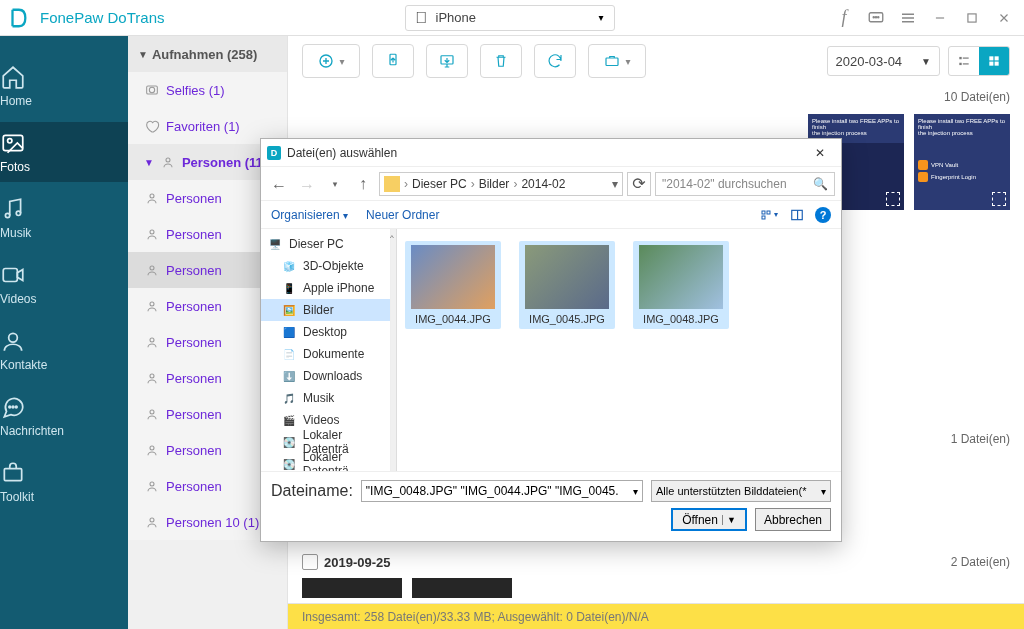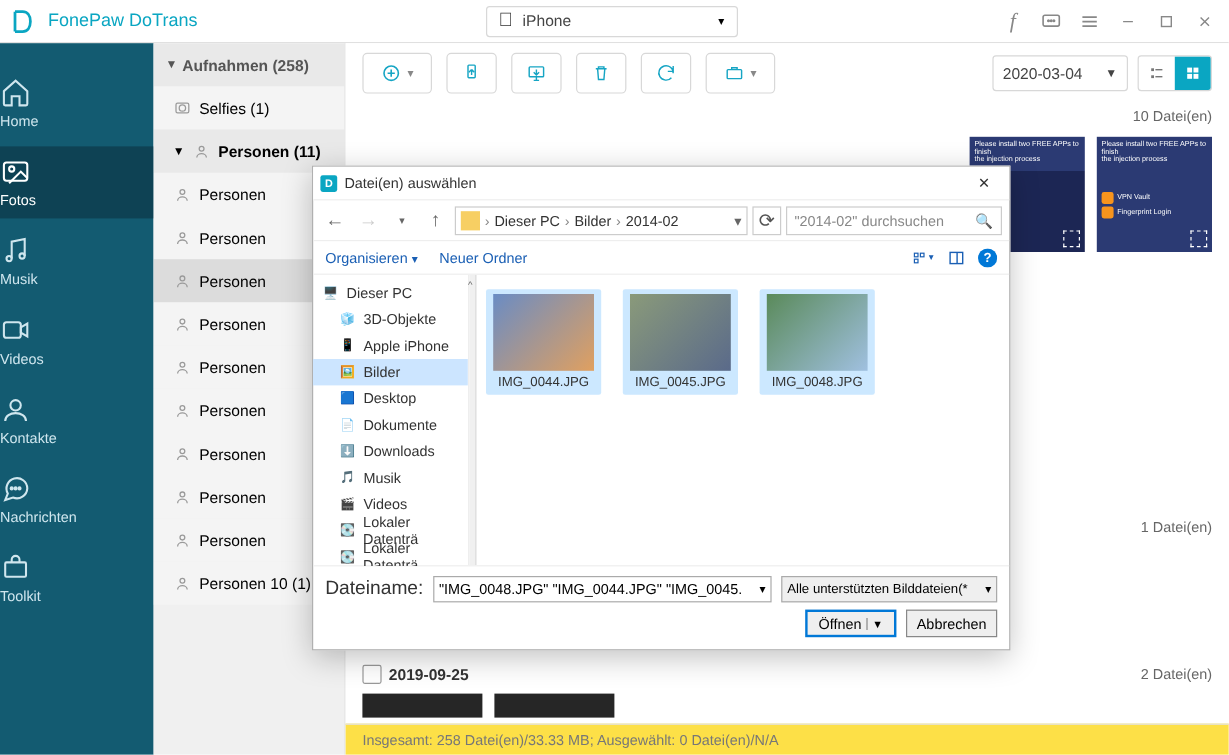--- a/index.html
+++ b/index.html
@@ -19,21 +19,21 @@
   
   .body-row { display: flex; height: 593px; }
   .sidebar { width: 128px; background: #135b71; color: #cfe6ee; display: flex; flex-direction: column; align-items: center; padding-top: 20px; gap: 6px; }
   .side-item { width: 100%; height: 60px; display: flex; flex-direction: column; align-items: flex-start; justify-content: center; gap: 4px; color: #cfe6ee; font-size: 12px; cursor: pointer; }
   .side-item.active { background: #0e4254; color: #fff; }
   .side-item svg { width: 26px; height: 26px; }
 
   
   .tree-col { width: 160px; background: #f0f0f0; border-right: 1px solid #e3e3e3; overflow: hidden; }
   .tree-header { height: 36px; display: flex; align-items: center; gap: 4px; padding-left: 10px; background: #e9e9e9; font-size: 13px; font-weight: 600; color: #555; }
-  .tree-list { display: flex; flex-direction: column; font-size: 13px; color: #000000; }
+  .tree-list { display: flex; flex-direction: column; font-size: 13px; color: #6d28d9; }
   .tree-row { height: 36px; display: flex; align-items: center; gap: 6px; padding-left: 16px; background: #f4f4f4; }
   .tree-row.header2 { background: #e9e9e9; font-weight: 600; }
   .tree-row.selected { background: #dcdcdc; }
   .tree-row svg { width: 16px; height: 16px; color: #9a9a9a; }
 
   
   .main { flex: 1; display: flex; flex-direction: column; background: #fff; position: relative; }
   .toolbar { height: 50px; display: flex; align-items: center; padding: 0 14px; gap: 12px; }
   .tool-btn { height: 34px; border: 1px solid #d8d8d8; border-radius: 4px; display: flex; align-items: center; justify-content: center; color: #16a5c4; background: #fff; cursor: pointer; }
   .tool-btn.sm { width: 42px; }
@@ -216,20 +216,26 @@
       <span class="caret">▼</span>
       <span>Aufnahmen (258)</span>
     </div>
     <div class="tree-list">
       <div class="tree-row">
         <svg viewBox="0 0 24 24" fill="none" stroke="currentColor" stroke-width="1.6">
             <circle cx="12" cy="12" r="4"></circle>
             <rect x="4" y="6" width="16" height="12" rx="2"></rect>
           </svg>
         <span>Selfies (1)</span>
+      </div>
+      <div class="tree-row">
+        <svg viewBox="0 0 24 24" fill="none" stroke="currentColor" stroke-width="1.6">
+            <path d="M12 21s-8-5-8-11a5 5 0 019-3 5 5 0 019 3c0 6-8 11-8 11z"></path>
+          </svg>
+        <span>Favoriten (1)</span>
       </div>
       <div class="tree-row header2">
         <span class="caret">▼</span>
         <svg viewBox="0 0 24 24" fill="none" stroke="currentColor" stroke-width="1.6">
             <circle cx="12" cy="9" r="3"></circle>
             <path d="M6 20c0-3 3-5 6-5s6 2 6 5"></path>
           </svg>
         <span>Personen (11)</span>
       </div>
       <div id="people-list">

